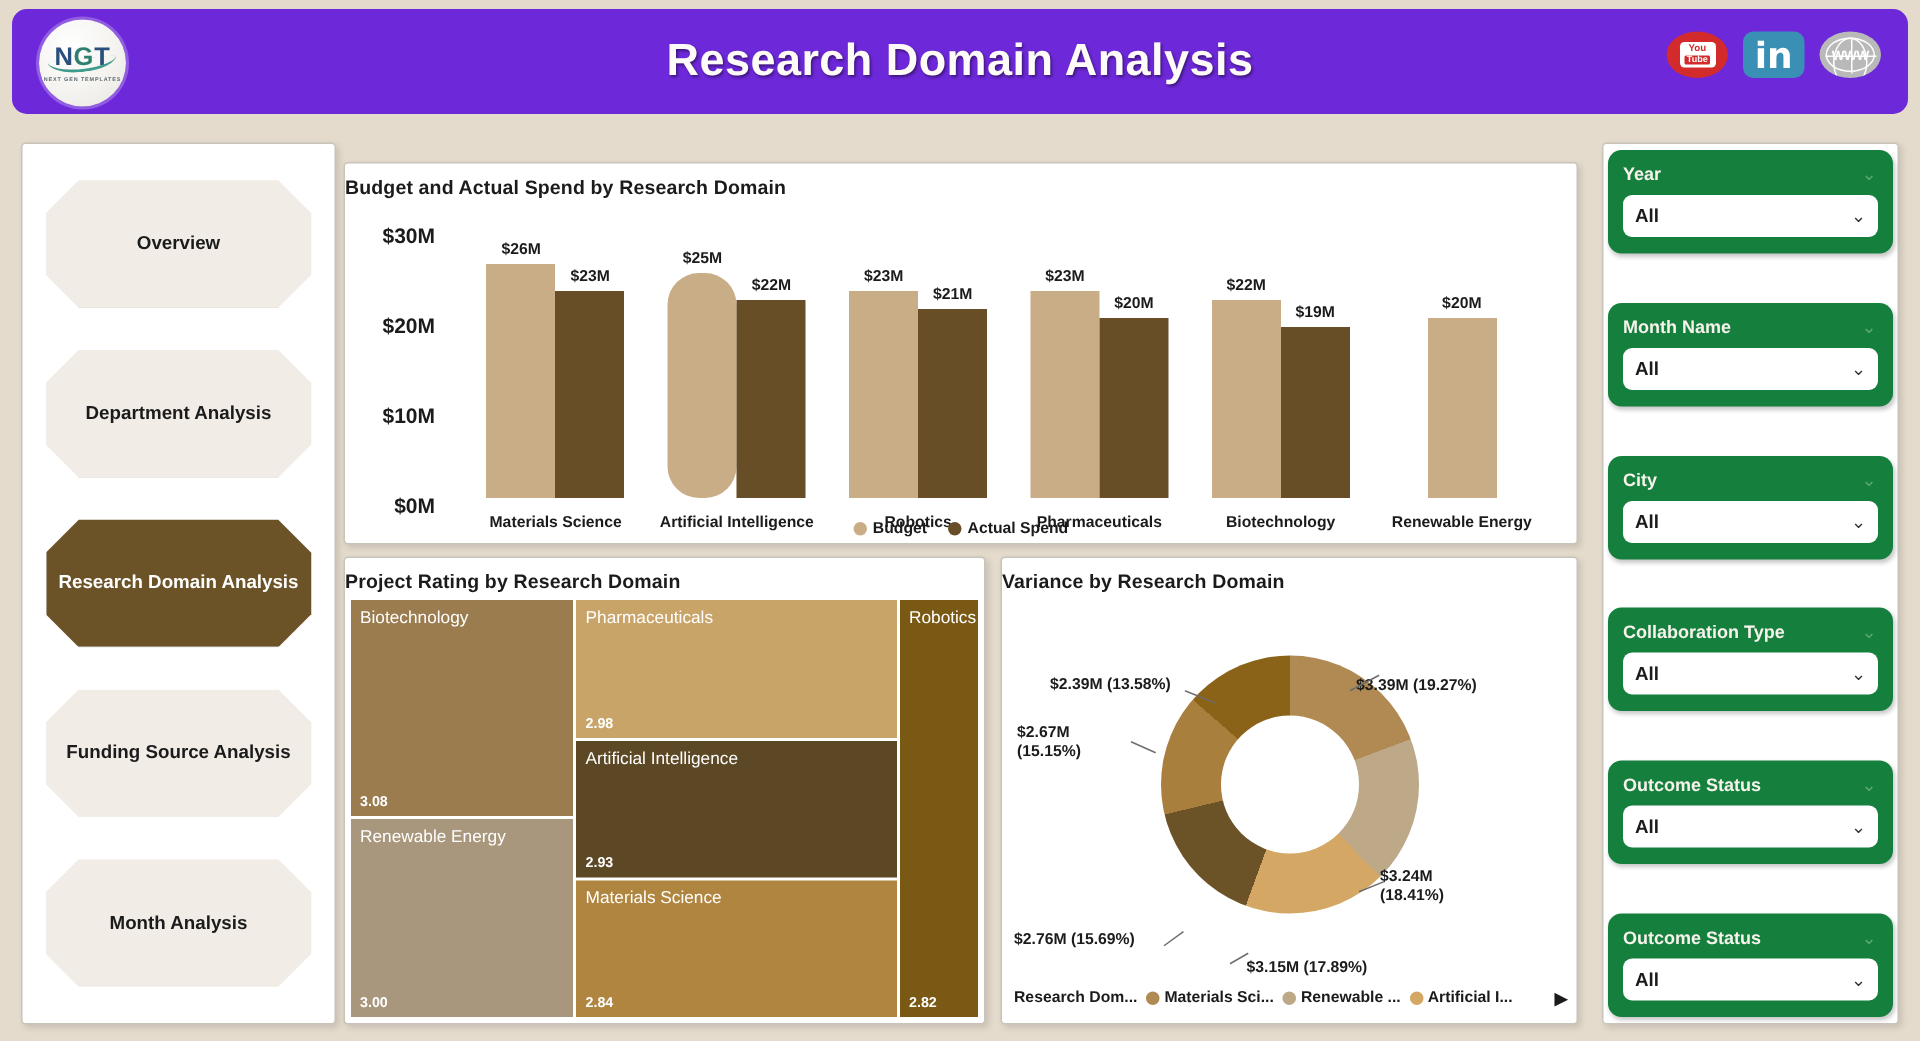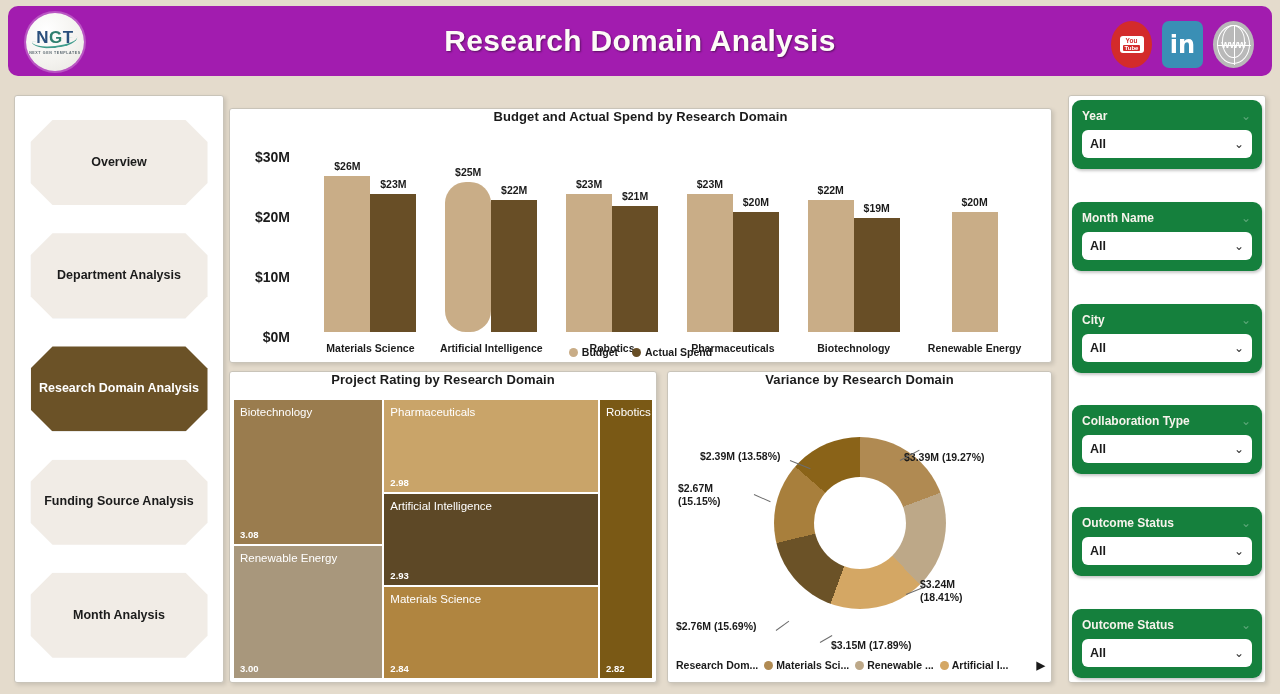--- a/index.html
+++ b/index.html
@@ -8,21 +8,21 @@
     width: 1280px; height: 694px;
     background: #e4dbcc;
     font-family: "Liberation Sans", sans-serif;
     overflow: hidden;
   }
   #app { position: relative; width: 1280px; height: 694px; background: #e4dbcc; }
 
   
   .header {
     position: absolute; left: 8px; top: 6px; width: 1264px; height: 70px;
-    background: #a21caf; border-radius: 10px;
+    background: #6d28d9; border-radius: 10px;
     display: flex; align-items: center;
   }
   .logo-wrap {
     position: absolute; left: 18px; top: 7px;
     width: 58px; height: 58px; border-radius: 50%;
     background: radial-gradient(circle at 35% 30%, #ffffff 0%, #f3f2ee 60%, #e7e6e0 100%);
     box-shadow: 0 0 0 2px rgba(255,255,255,.25);
     display: flex; flex-direction: column; align-items: center; justify-content: center;
     overflow: hidden;
   }
@@ -37,21 +37,21 @@
 
   .header-title {
     position: absolute; left: 0; right: 0; top: 0; height: 70px;
     display: flex; align-items: center; justify-content: center;
     color: #fdfbf7; font-size: 30px; font-weight: bold;
     text-shadow: 1px 1px 2px rgba(0,0,0,.45);
     letter-spacing: .3px;
   }
 
   .socials { position: absolute; right: 18px; top: 15px; display: flex; gap: 10px; align-items: center; }
-  .soc { width: 41px; height: 47px; display: flex; align-items: center; justify-content: center; }
+  .soc { width: 41px; height: 31px; display: flex; align-items: center; justify-content: center; }
   .soc-yt { border-radius: 50%; background: #d32b2b; }
   .soc-yt .ytbox { width: 24px; height: 17px; background: #ffffff; border-radius: 3px;
      display:flex; flex-direction:column; align-items:center; justify-content:center; line-height:1; }
   .yt-top { font-size: 6.5px; font-weight: bold; color: #d32b2b; }
   .yt-bot { font-size: 6px; font-weight: bold; color: #ffffff; background: #d32b2b; padding: 0 2px; border-radius: 1px; margin-top: 1px;}
   .soc-li { border-radius: 7px; background: #3a8fb5; }
   .soc-li span { color: #fff; font-size: 24px; font-weight: bold; font-family: "DejaVu Sans", sans-serif; line-height: 1; }
   .soc-www { border-radius: 50%; background: #b9b9b9; position: relative; overflow: hidden; }
   .globe-lines { position: absolute; inset: 4px; border-radius: 50%; border: 1.5px solid #ffffff; }
   .globe-lines:before { content:""; position: absolute; left: 50%; top: -1.5px; bottom: -1.5px; width: 0; border-left: 1.5px solid #fff; }
@@ -78,22 +78,22 @@
   }
   .navbtn.active { background: #6b5227; color: #ffffff; }
 
   
   .panel {
     position: absolute; background: #ffffff;
     border: 1px solid #c9c4b9; border-radius: 3px;
     box-shadow: 2px 2px 4px rgba(0,0,0,.12);
   }
   .panel-title {
-    text-align: center; font-size: 13px; font-weight: bold; color: #1b1b1b;
-    padding-top: 0; letter-spacing: .1px;
+    font-size: 13px; font-weight: bold; color: #1b1b1b;
+    padding-top: 8px; letter-spacing: .1px;
   }
 
   
   #barPanel { left: 229px; top: 108px; width: 823px; height: 255px; }
   .bar-plot { position: absolute; left: 0; top: 28px; right: 0; bottom: 0; }
   .y-axis { position: absolute; left: 10px; top: 0; width: 62px; height: 100%; }
   .ytick { position: absolute; right: 12px; font-size: 14px; font-weight: bold; color: #1b1b1b; transform: translateY(-50%); white-space: nowrap; }
   .bars-area { position: absolute; left: 80px; right: 16px; top: 0; bottom: 0; display: flex; }
   .bgroup { flex: 1; position: relative; display: flex; align-items: flex-end; justify-content: center; }
   .bpair { display: flex; align-items: flex-end; gap: 0; position: absolute; bottom: 30px; }

